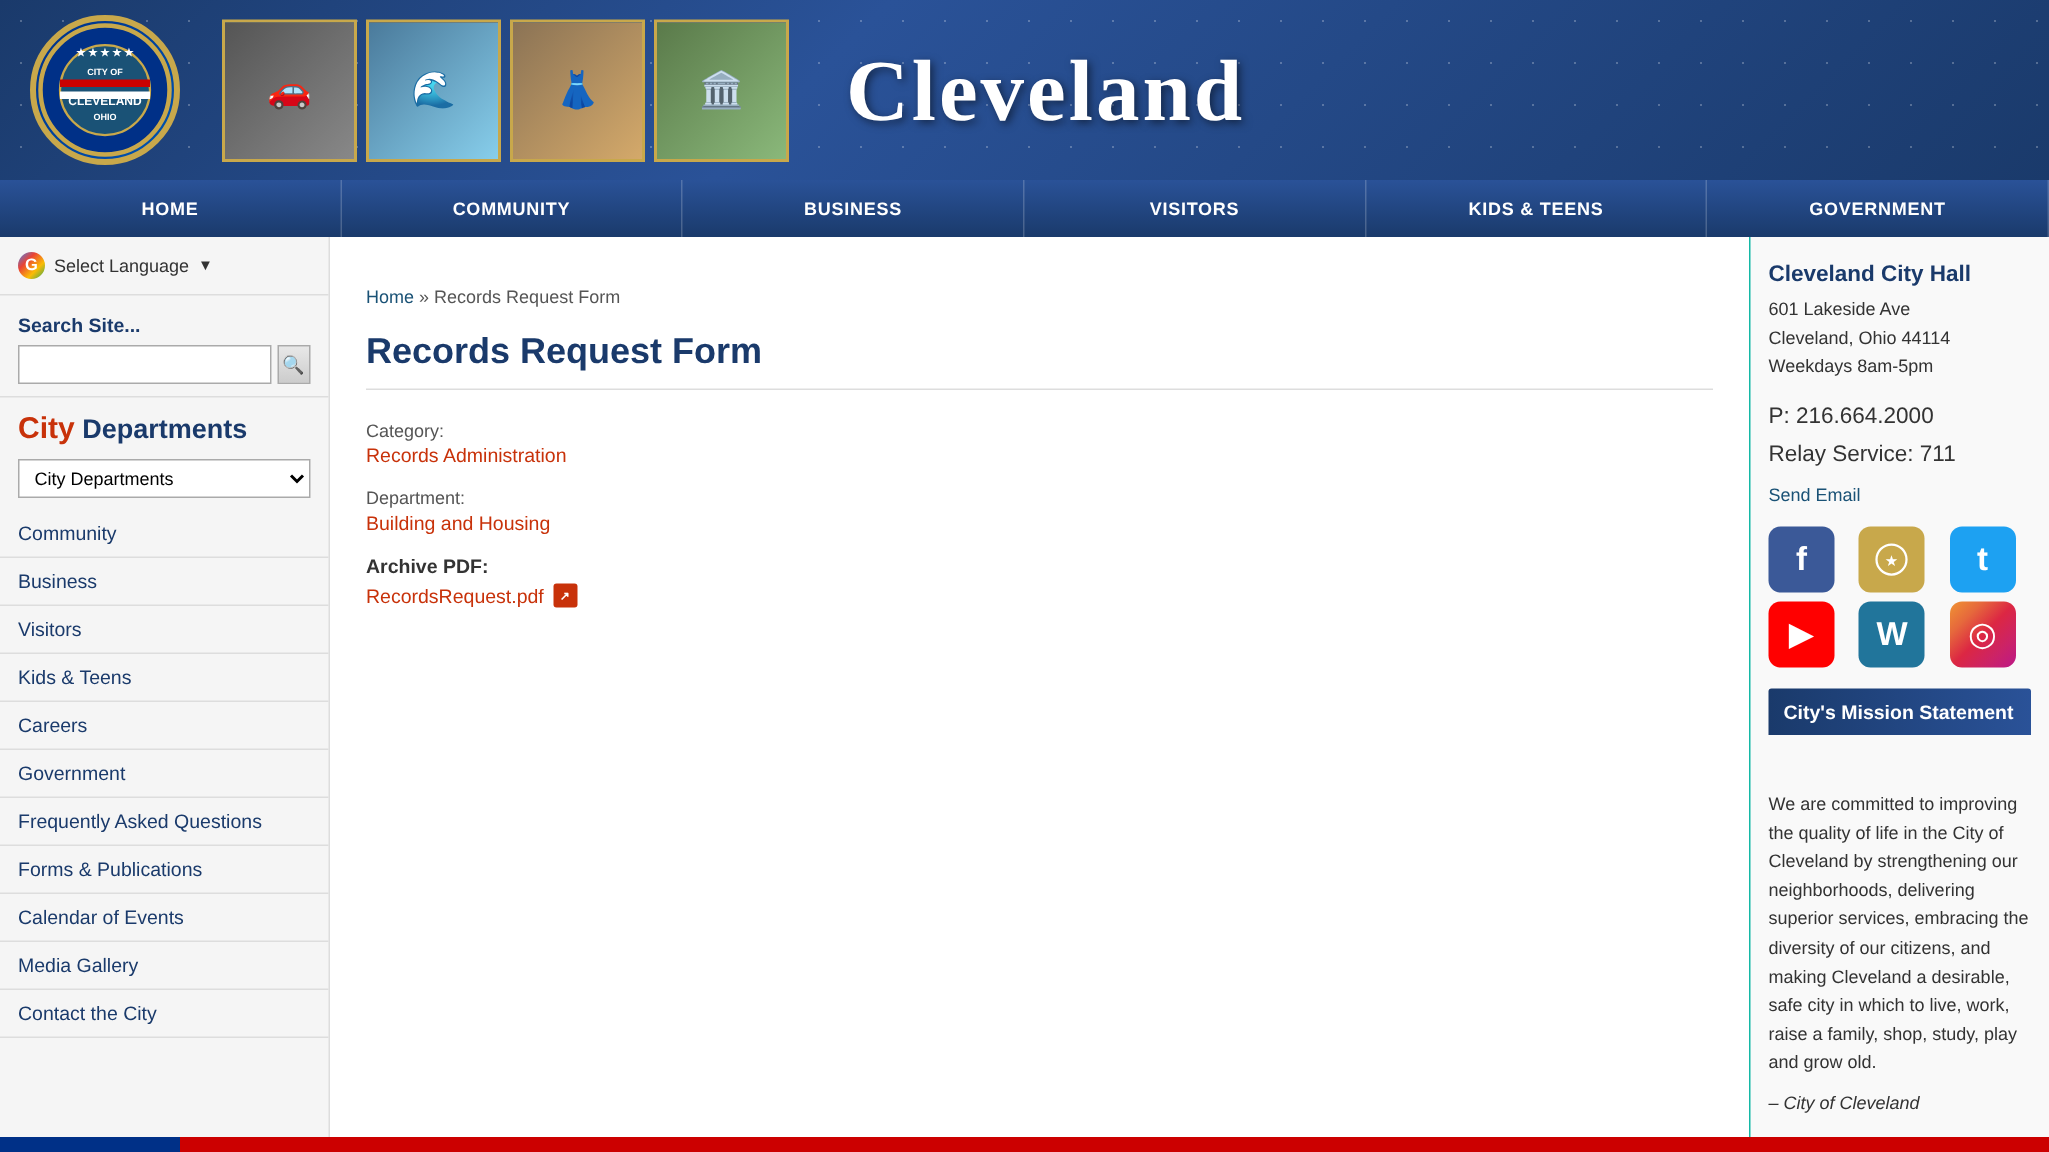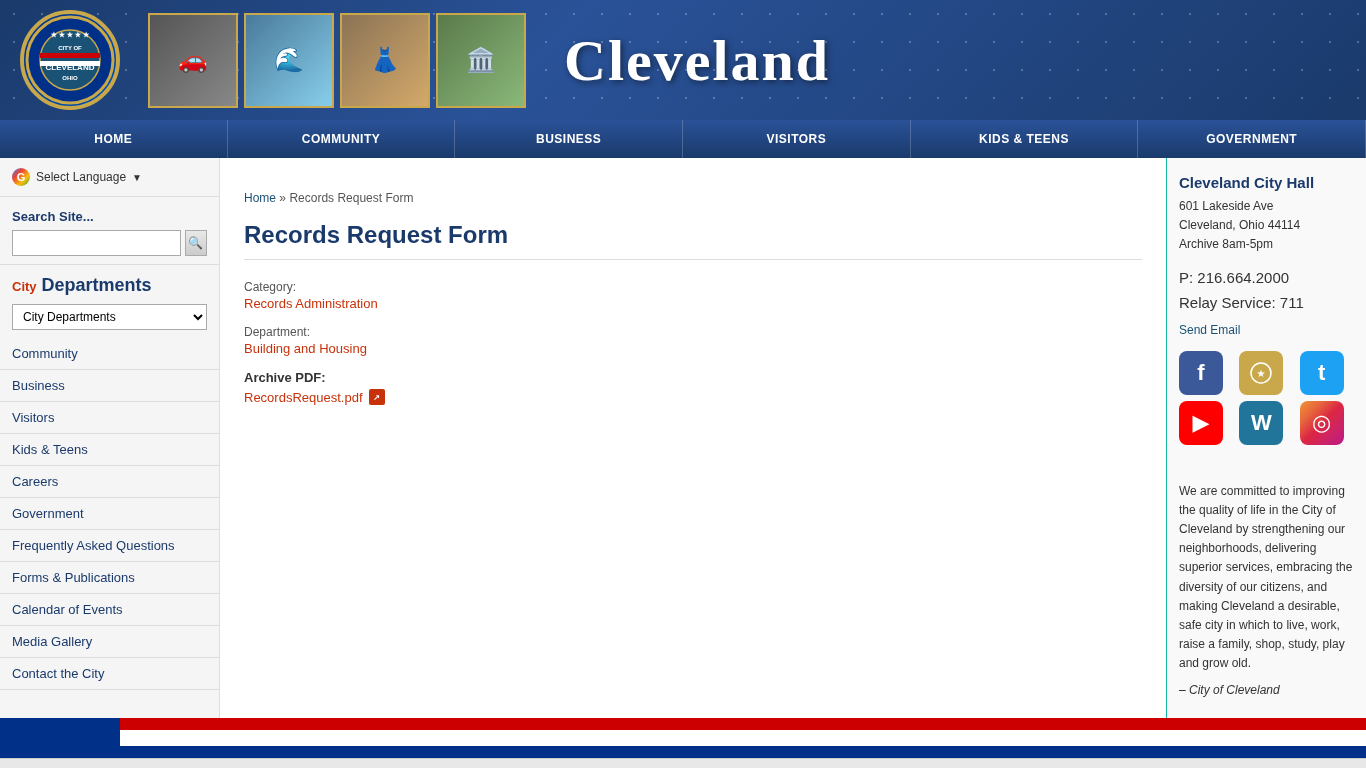--- a/index.html
+++ b/index.html
@@ -180,21 +180,21 @@
       display: flex;
       align-items: center;
       justify-content: center;
       font-size: 12px;
     }
     .sidebar-section-title {
       padding: 10px 12px 4px;
     }
     .sidebar-section-title span.city {
       color: #c8320a;
-      font-size: 13px;
+      font-size: 20px;
       font-weight: bold;
     }
     .sidebar-section-title span.departments {
       color: #1a3a6b;
       font-size: 18px;
       font-weight: bold;
     }
     .dept-dropdown {
       margin: 4px 12px 8px;
       width: calc(100% - 24px);
@@ -485,21 +485,21 @@
       <a>RecordsRequest.pdf</a>
       <div class="pdf-icon">↗</div>
     </div>
   </main>
 
   <aside class="right-sidebar">
     <div class="city-hall-title">Cleveland City Hall</div>
     <div class="city-hall-address">
       <span>601 Lakeside Ave</span><br>
       <span>Cleveland, Ohio 44114</span><br>
-      <span>Archive 8am-5pm</span>
+      <span>Weekdays 8am-5pm</span>
     </div>
     <div class="city-hall-phone">
       <span>P: 216.664.2000</span><br>
       <span>Relay Service: 711</span>
     </div>
     <div class="city-hall-email">
       <a>Send Email</a>
     </div>
     <div class="social-icons">
       <div class="social-icon social-facebook">
@@ -513,20 +513,21 @@
       </div>
       <div class="social-icon social-twitter">
           <strong>t</strong>
         </div>
       <div class="social-icon social-youtube">▶</div>
       <div class="social-icon social-wordpress">
           <strong>W</strong>
         </div>
       <div class="social-icon social-instagram">◎</div>
     </div>
+    <div class="mission-header">City's Mission Statement</div>
     <p class="mission-text">We are committed to improving the quality of life in the City of Cleveland by strengthening our neighborhoods, delivering superior services, embracing the diversity of our citizens, and making Cleveland a desirable, safe city in which to live, work, raise a family, shop, study, play and grow old.</p>
     <p class="mission-attribution">– City of Cleveland</p>
   </aside>
 
 </div>
 
 <div class="footer-flag"></div>
 
 <div class="footer-nav">
   

